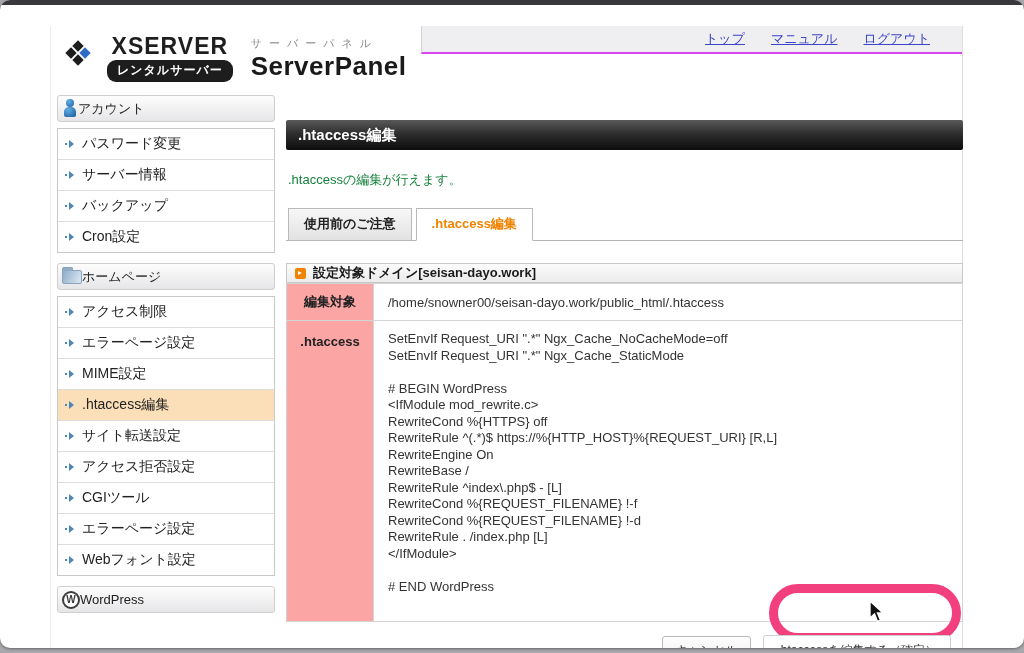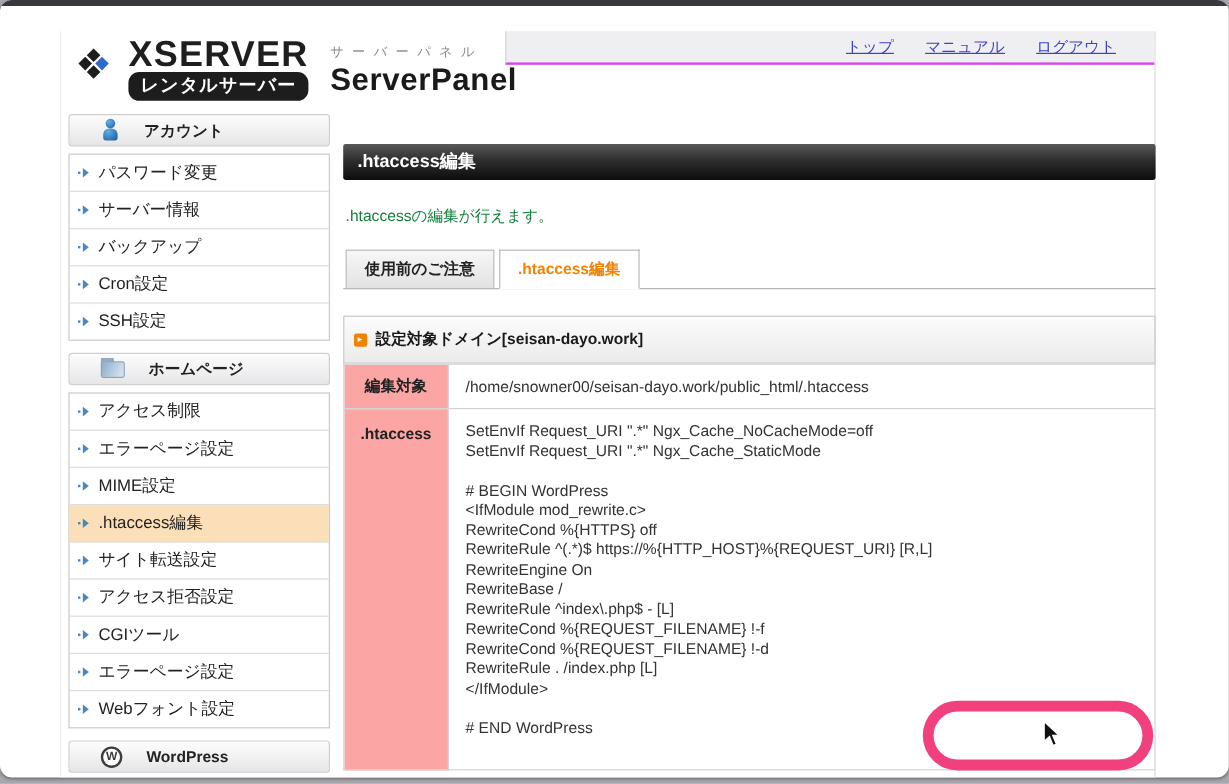--- a/index.html
+++ b/index.html
@@ -15,37 +15,37 @@
     background:#fff; border-left:1px solid #ececec; border-right:1px solid #ddd; }
 
   
   .site-header { position:relative; height:68px; }
   .logo { position:absolute; left:16px; top:8px; display:flex; align-items:flex-start; gap:18px; }
   .diamond-logo { position:relative; width:22px; height:22px; margin-top:8px; }
   .diamond-logo i { position:absolute; width:8px; height:8px; background:#1d1d1d; transform:rotate(45deg); }
   .diamond-logo .d-top{ left:7px; top:0; } .diamond-logo .d-left{ left:0; top:7px; }
   .diamond-logo .d-bottom{ left:7px; top:14px; } .diamond-logo .d-right{ left:14px; top:7px; background:#2e6cc6; }
   .brand-col { display:flex; flex-direction:column; align-items:center; }
-  .brand-name { font-size:30px; font-weight:bold; color:#1e1e1e; letter-spacing:1px; line-height:24px; }
-  .brand-badge { margin-top:2px; background:#1d1d1d; color:#fff; font-size:15px; font-weight:bold;
+  .brand-name { font-size:23px; font-weight:bold; color:#1e1e1e; letter-spacing:1px; line-height:24px; }
+  .brand-badge { margin-top:2px; background:#1d1d1d; color:#fff; font-size:12px; font-weight:bold;
     padding:2px 10px 3px; border-radius:9px; letter-spacing:1px; }
   .panel-col { display:flex; flex-direction:column; margin-top:2px; }
   .panel-sub { font-size:11px; color:#8a8a8a; letter-spacing:7px; margin-left:0; }
   .panel-title { font-size:26px; font-weight:bold; color:#1a1a1a; line-height:30px; letter-spacing:0.5px; }
 
   .topnav { position:absolute; left:370px; right:0; top:0; height:28px; background:#efeff1;
     border-left:1px solid #d2d2d2; border-bottom:2px solid #d946ef;
     display:flex; justify-content:flex-end; align-items:center; gap:26px; padding-right:32px; }
   .topnav a { font-size:13px; color:#3b43c8; text-decoration:underline; cursor:pointer; }
 
   
   .sidebar { position:absolute; left:6px; top:69px; width:218px; }
-  .side-section-header { height:27px; display:flex; align-items:center; gap:20px; padding-left:26px;
+  .side-section-header { height:27px; display:flex; align-items:center; gap:0; padding-left:4px;
     background:linear-gradient(#fdfdfd,#e6e6e8); border:1px solid #cfcfcf; border-radius:3px;
-    font-size:13px; font-weight:bold; color:#222; margin-bottom:6px; }
+    font-size:13px; font-weight:normal; color:#222; margin-bottom:6px; }
   .side-list { border:1px solid #c9c9c9; background:#fff; margin-bottom:10px; }
   .side-item { display:flex; align-items:center; gap:5px; padding:6px 6px; font-size:14px; color:#222;
     border-bottom:1px solid #ddd; cursor:pointer; }
   .side-item:last-child { border-bottom:none; }
   .side-item.active { background:#fbdfb8; }
 
   .arrow-icon { position:relative; width:13px; height:10px; display:inline-block; flex:0 0 13px; }
   .arrow-icon::before { content:""; position:absolute; left:1px; top:4px; width:2px; height:2px; background:#4d87b8; }
   .arrow-icon::after { content:""; position:absolute; left:5px; top:1px; width:0; height:0;
     border-left:5px solid #4d87b8; border-top:4px solid transparent; border-bottom:4px solid transparent; }
@@ -70,21 +70,21 @@
   .title-bar { height:30px; line-height:30px; padding-left:12px; border-radius:2px;
     background:linear-gradient(#595959,#2e2e2e 45%,#0c0c0c); color:#fff; font-size:15px; font-weight:bold; }
   .description { margin:21px 0 0 2px; font-size:13px; color:#15803d; }
 
   .tabs { display:flex; margin-top:19px; padding-left:2px; }
   .tab { font-size:13px; font-weight:bold; padding:6px 15px 7px; border:1px solid #b9b9b9;
     background:linear-gradient(#f7f7f7,#e2e2e2); color:#222; cursor:pointer; position:relative; }
   .tab.active { background:#fff; color:#f08300; border-bottom:1px solid #fff; z-index:2; margin-left:4px; }
   .tab-line { border-top:1px solid #b5b5b5; margin-top:-1px; }
 
-  .section-bar { margin-top:22px; height:40px; display:flex; align-items:center; gap:7px; padding-left:8px;
+  .section-bar { margin-top:22px; height:20px; display:flex; align-items:center; gap:7px; padding-left:8px;
     background:linear-gradient(#fcfcfc,#ebebec); border:1px solid #c8c8c8;
     font-size:13px; font-weight:bold; color:#1a1a1a; }
   .orange-bullet { width:11px; height:11px; background:#f08300; border-radius:2px; position:relative; flex:0 0 11px; }
   .orange-bullet::before { content:""; position:absolute; left:3px; top:3px; width:0; height:0;
     border-left:4px solid #fff; border-top:2.5px solid transparent; border-bottom:2.5px solid transparent; }
 
   table.edit-table { width:100%; border-collapse:collapse; border:1px solid #c8c8c8; border-top:none; }
   .edit-table th { width:87px; background:#fca5a5; border:1px solid #d4d4d4; font-size:13px; color:#222;
     font-weight:bold; text-align:center; vertical-align:middle; padding:9px 6px; }
   .edit-table td { border:1px solid #d4d4d4; font-size:13px; color:#333; padding:8px 14px; background:#fff; }
@@ -151,24 +151,20 @@
           <span>サーバー情報</span>
           </div>
         <div class="side-item">
           <span class="arrow-icon"></span>
           <span>バックアップ</span>
           </div>
         <div class="side-item">
           <span class="arrow-icon"></span>
           <span>Cron設定</span>
           </div>
-        <div class="side-item">
-          <span class="arrow-icon"></span>
-          <span>SSH設定</span>
-          </div>
       </div>
 
       <div class="side-section-header">
         <span class="folder-icon"></span>
         <span>ホームページ</span>
       </div>
       <div class="side-list">
         <div class="side-item">
           <span class="arrow-icon"></span>
           <span>アクセス制限</span>

